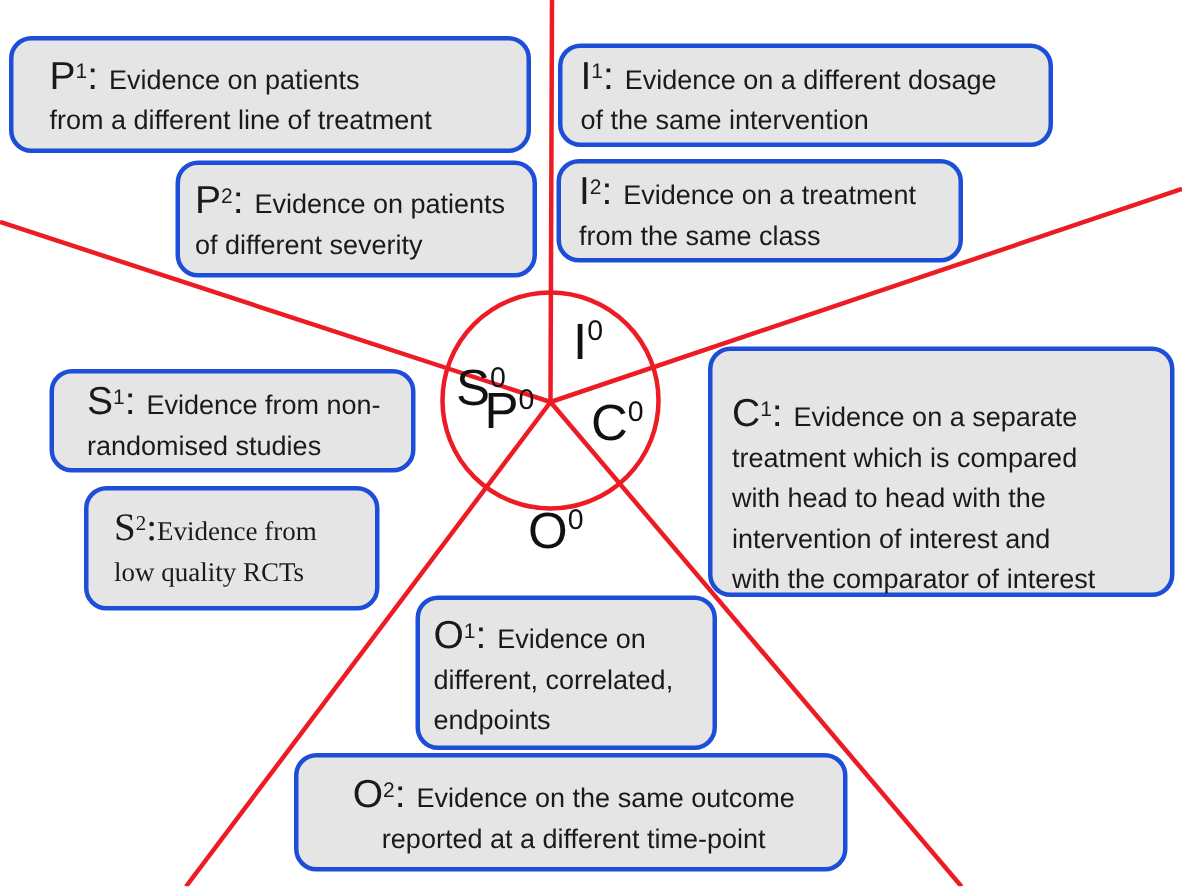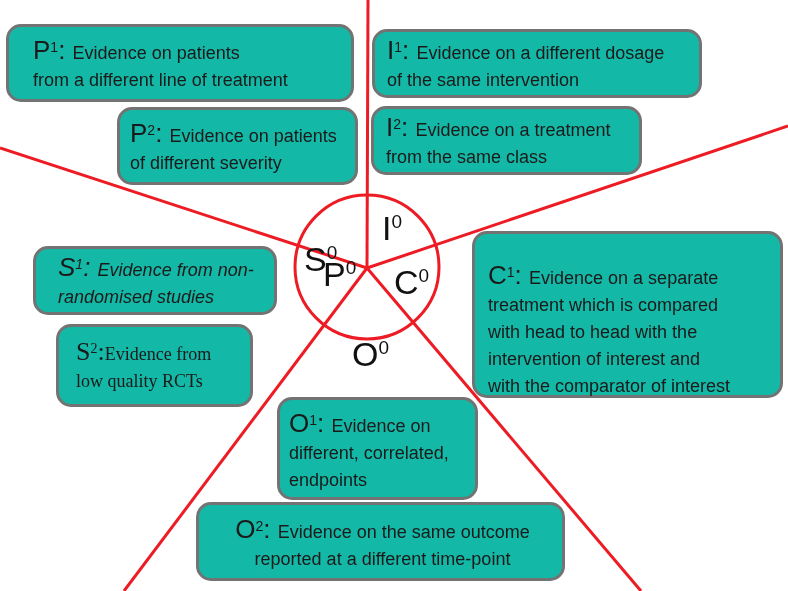--- a/index.html
+++ b/index.html
@@ -17,22 +17,22 @@
     color: #1a1a1a;
   }
   #rays {
     position: absolute;
     left: 0; top: 0;
     width: 788px; height: 591px;
   }
   .box {
     position: absolute;
     box-sizing: border-box;
-    background: #14b8a6;
-    border: 3px solid #737373;
+    background: #e5e5e5;
+    border: 3px solid #1d4ed8;
     border-radius: 15px;
     font-size: 18px;
     line-height: 27px;
     z-index: 2;
   }
   .line { white-space: nowrap; }
   .big  { font-size: 26px; }
   .box sup  { font-size: 14px; line-height: 0; }
   .sector {
     position: absolute;
@@ -40,21 +40,21 @@
     font-size: 34px;
     line-height: 1;
     color: #111111;
   }
   .sector sup { font-size: 19px; line-height: 0; }
 
   .box-p1 { left: 6px;   top: 24px;  width: 348px; height: 78px;  padding: 10px 6px 0 24px; }
   .box-p2 { left: 117px; top: 107px; width: 241px; height: 78px;  padding: 10px 6px 0 10px; }
   .box-i1 { left: 372px; top: 29px;  width: 330px; height: 69px;  padding: 5px 6px 0 12px; }
   .box-i2 { left: 371px; top: 106px; width: 271px; height: 69px;  padding: 5px 6px 0 12px; }
-  .box-s1 { left: 33px;  top: 246px; width: 244px; height: 69px;  padding: 5px 6px 0 22px; font-style: italic; }
+  .box-s1 { left: 33px;  top: 246px; width: 244px; height: 69px;  padding: 5px 6px 0 22px; }
   .box-s2 { left: 56px;  top: 324px; width: 197px; height: 83px;  padding: 11px 6px 0 17px; font-family: Liberation Serif, serif; }
   .box-c1 { left: 472px; top: 231px; width: 311px; height: 167px; padding: 28px 6px 0 13px; }
   .box-o1 { left: 277px; top: 397px; width: 201px; height: 103px; padding: 10px 6px 0 9px; }
   .box-o2 { left: 196px; top: 502px; width: 369px; height: 79px;  padding: 11px 6px 0 10px; text-align: center; }
 
   .lab-p0 { left: 323px; top: 213px; margin-top: 44px; }
   .lab-i0 { left: 382px; top: 211px; }
   .lab-s0 { left: 304px; top: 242px; }
   .lab-c0 { left: 394px; top: 265px; }
   .lab-o0 { left: 352px; top: 293px; margin-top: 44px; }

